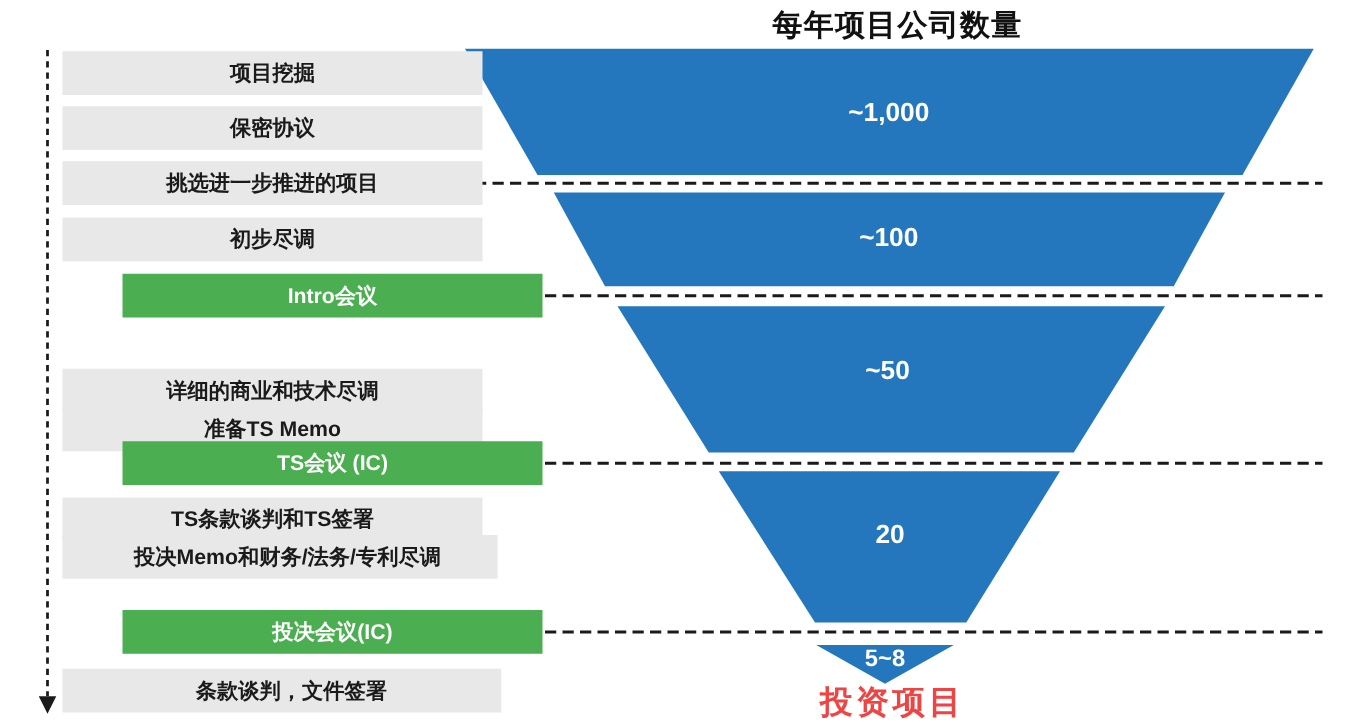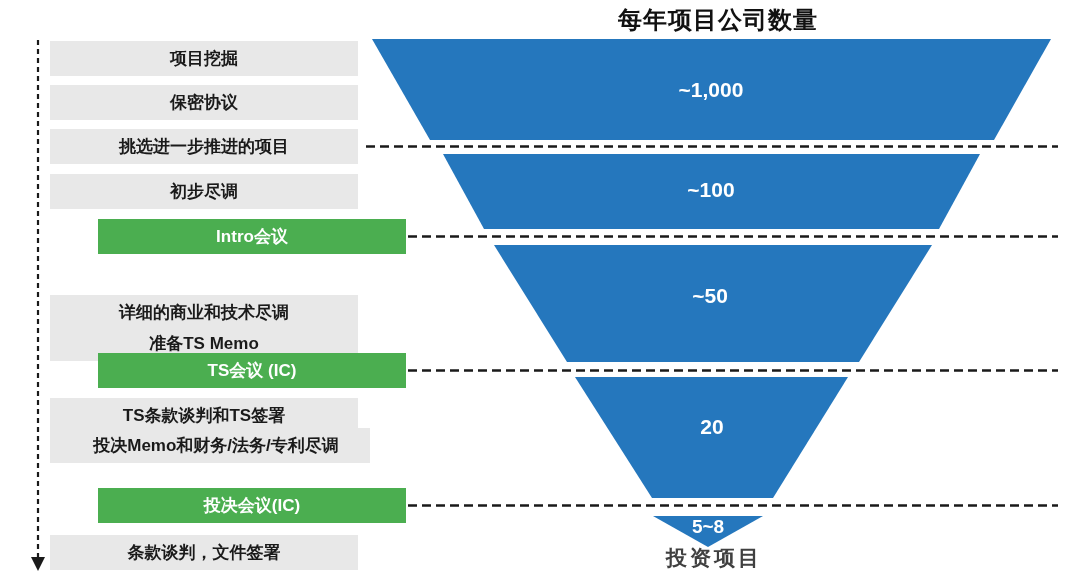--- a/index.html
+++ b/index.html
@@ -31,21 +31,21 @@
   }
   .stage-value {
     font-family: "Liberation Sans", sans-serif;
     font-weight: bold;
     fill: var(--stage-text, #fff);
     text-anchor: middle;
   }
   .step {
     position: absolute;
     left: 50px;
-    width: 308px;
+    width: 336px;
     height: 35px;
     display: flex;
     align-items: center;
     justify-content: center;
     background: var(--step-gray, #E8E8E8);
     color: var(--line-black, #1A1A1A);
     font-size: 17px;
     font-weight: bold;
     white-space: nowrap;
   }
@@ -54,24 +54,24 @@
     color: #ffffff;
     margin-left: 48px;
   }
   .bottom-label {
     position: absolute;
     left: 514px;
     top: 544px;
     width: 400px;
     text-align: center;
     font-family: "DejaVu Serif", serif;
-    font-size: 21px;
+    font-size: 26px;
     font-weight: bold;
     letter-spacing: 3px;
-    color: #404040;
+    color: #ef4444;
   }
 </style>
 </head>
 <body>
 
 <div class="canvas">
   <h1 class="title">每年项目公司数量</h1>
 
   <svg id="funnel-svg" viewBox="0 0 1080 580">
       <polygon points="372,39 1051,39 994,140 430,140" fill="#2577BD"></polygon>
@@ -119,19 +119,19 @@
       </div>
       <div class="step" style="top: 398px;">
         <span>TS条款谈判和TS签署</span>
       </div>
       <div class="step" style="top: 428px; padding-left: 12px;">
         <span>投决Memo和财务/法务/专利尽调</span>
       </div>
       <div class="step milestone" style="top: 488px;">
         <span>投决会议(IC)</span>
       </div>
-      <div class="step" style="top: 535px;">
+      <div class="step" style="top: 535px; padding-left: 15px;">
         <span>条款谈判，文件签署</span>
       </div>
     </div>
 
   <div class="bottom-label">投资项目</div>
 </div>
 
 </body></html>

